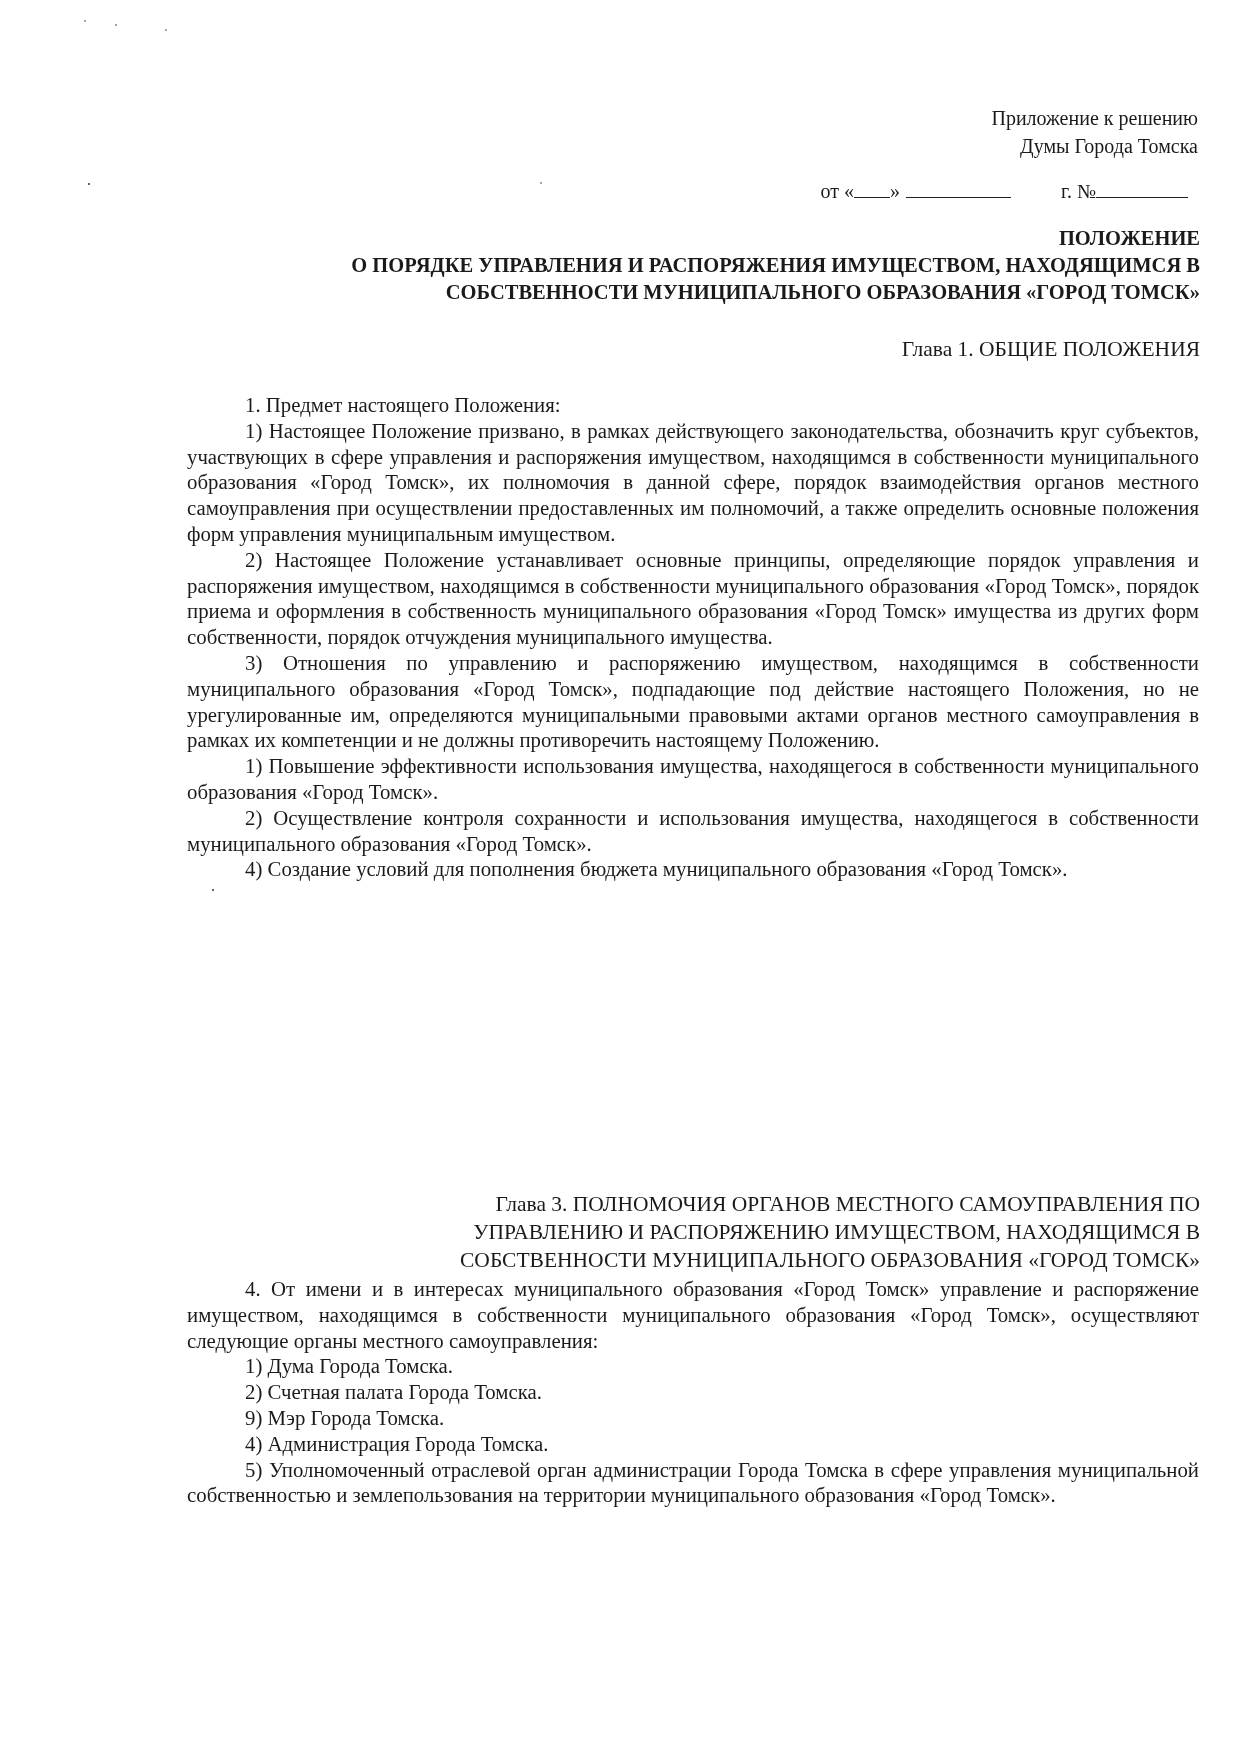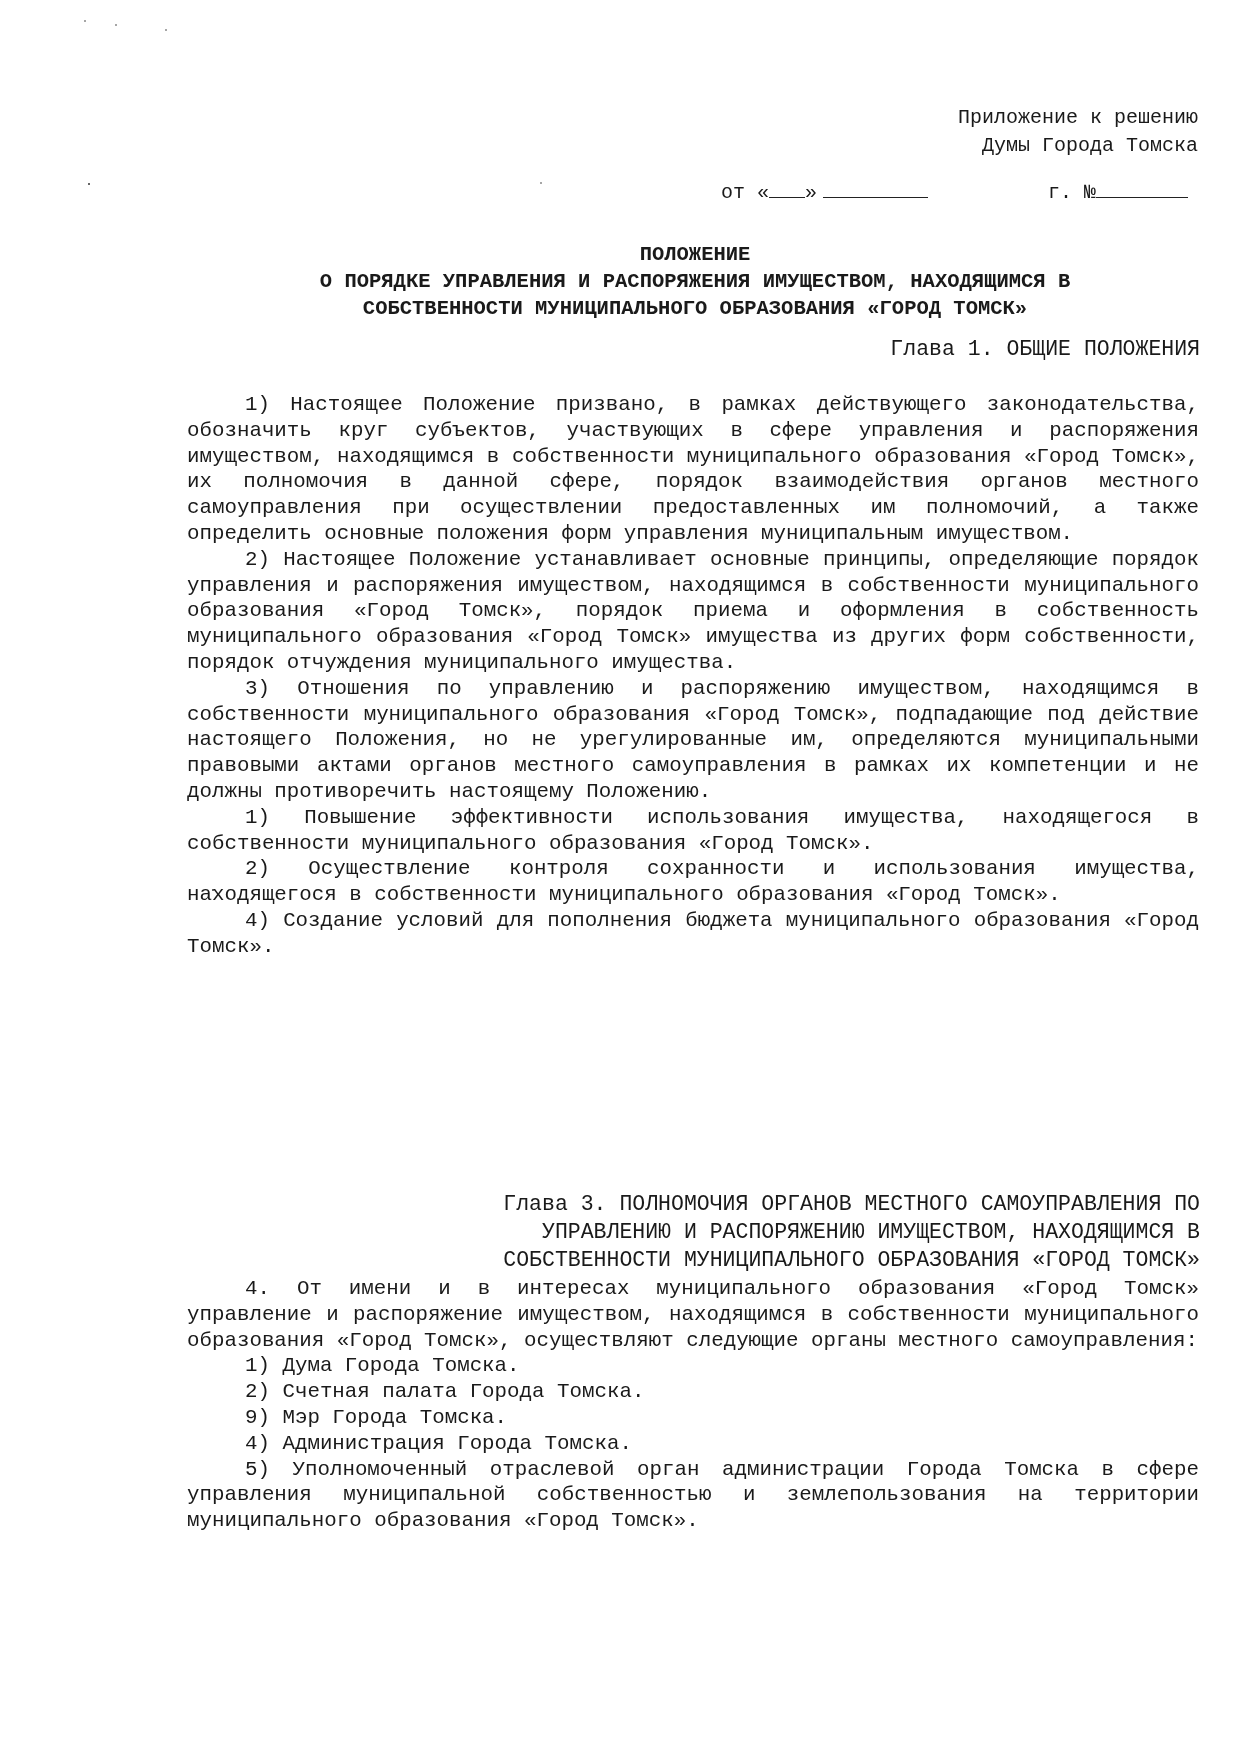--- a/index.html
+++ b/index.html
@@ -1,37 +1,37 @@
 <!DOCTYPE html>
 <html><head>
 <meta charset="utf-8">
 <style>
   html, body { margin: 0; padding: 0; background: #ffffff; }
   body {
     width: 1240px; height: 1753px; position: relative; overflow: hidden;
     font-family: "Liberation Serif", "DejaVu Serif", serif;
     color: #1a1a1a;
   }
-  .page { position: absolute; left: 0; top: 0; width: 1240px; height: 1753px; background: #fff; font-family: Liberation Mono, monospace; }
+  .page { position: absolute; left: 0; top: 0; width: 1240px; height: 1753px; background: #fff; }
 
   .appendix {
     position: absolute; right: 42px; top: 104px; text-align: right;
     font-size: 20px; line-height: 28px;
   }
   .date-line {
     position: absolute; right: 52px; top: 177px;
     font-size: 20px; line-height: 28px; white-space: pre;
   }
   .date-line .blank { display: inline-block; border-bottom: 1px solid #222; height: 20px; vertical-align: baseline; }
   .b-day { width: 36px; }
   .b-month { width: 105px; margin-left: 6px; }
   .b-num { width: 92px; }
 
   .title {
-    position: absolute; left: 190px; width: 1010px; top: 241px; text-align: center;
+    position: absolute; left: 190px; width: 1010px; top: 225px; text-align: right;
     font-weight: bold; font-size: 20.5px; line-height: 27px;
   }
   .chapter {
     position: absolute; left: 190px; width: 1010px; text-align: right;
     font-size: 21.5px; line-height: 28px;
   }
   .ch1 { top: 335px; }
   .ch2 { top: 1190px; }
 
   .body {
@@ -66,20 +66,21 @@
 
   <div class="title">
     <div>ПОЛОЖЕНИЕ</div>
     <div>О ПОРЯДКЕ УПРАВЛЕНИЯ И РАСПОРЯЖЕНИЯ ИМУЩЕСТВОМ, НАХОДЯЩИМСЯ В</div>
     <div>СОБСТВЕННОСТИ МУНИЦИПАЛЬНОГО ОБРАЗОВАНИЯ «ГОРОД ТОМСК»</div>
   </div>
 
   <div class="chapter ch1">Глава 1. ОБЩИЕ ПОЛОЖЕНИЯ</div>
 
   <div class="body sec1">
+    <p>1. Предмет настоящего Положения:</p>
     <p>1) Настоящее Положение призвано, в рамках действующего законодательства, обозначить круг субъектов, участвующих в сфере управления и распоряжения имуществом, находящимся в собственности муниципального образования «Город Томск», их полномочия в данной сфере, порядок взаимодействия органов местного самоуправления при осуществлении предоставленных им полномочий, а также определить основные положения форм управления муниципальным имуществом.</p>
     <p>2) Настоящее Положение устанавливает основные принципы, определяющие порядок управления и распоряжения имуществом, находящимся в собственности муниципального образования «Город Томск», порядок приема и оформления в собственность муниципального образования «Город Томск» имущества из других форм собственности, порядок отчуждения муниципального имущества.</p>
     <p>3) Отношения по управлению и распоряжению имуществом, находящимся в собственности муниципального образования «Город Томск», подпадающие под действие настоящего Положения, но не урегулированные им, определяются муниципальными правовыми актами органов местного самоуправления в рамках их компетенции и не должны противоречить настоящему Положению.</p>
     <p>1) Повышение эффективности использования имущества, находящегося в собственности муниципального образования «Город Томск».</p>
     <p>2) Осуществление контроля сохранности и использования имущества, находящегося в собственности муниципального образования «Город Томск».</p>
     <p>4) Создание условий для пополнения бюджета муниципального образования «Город Томск».</p>
   </div>
 
   <div class="chapter ch2">
     <div>Глава 3. ПОЛНОМОЧИЯ ОРГАНОВ МЕСТНОГО САМОУПРАВЛЕНИЯ ПО</div>

